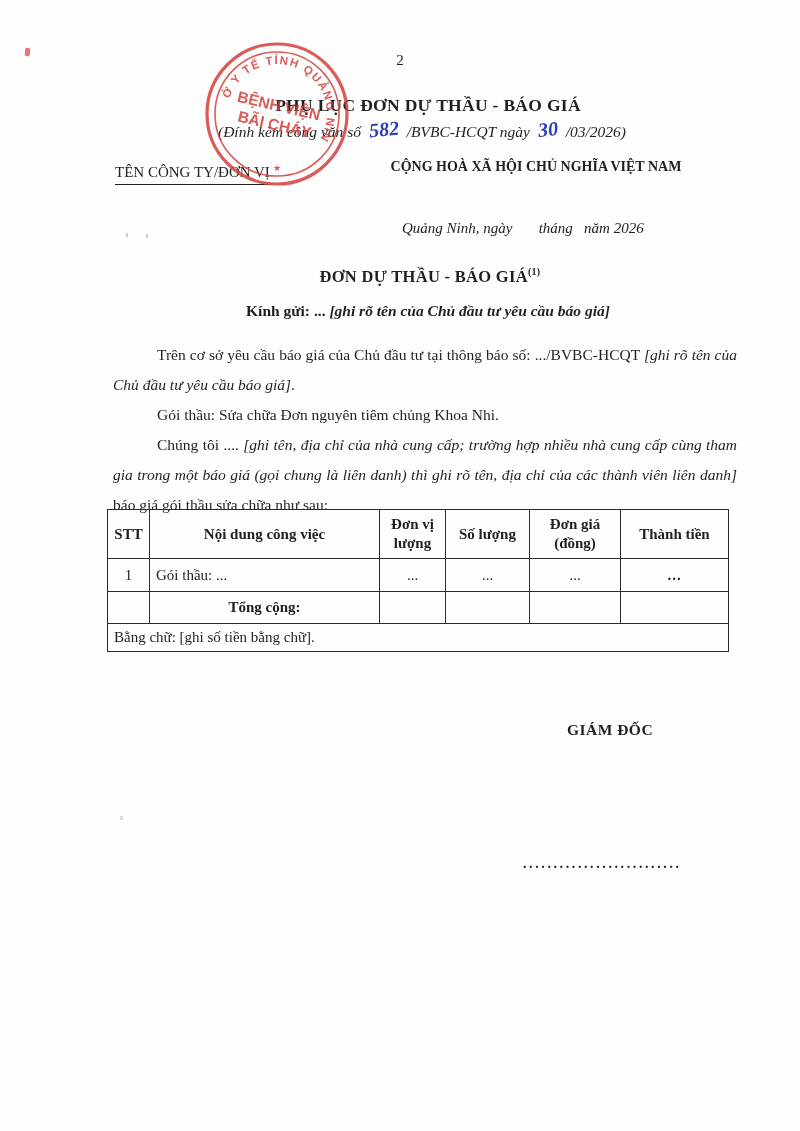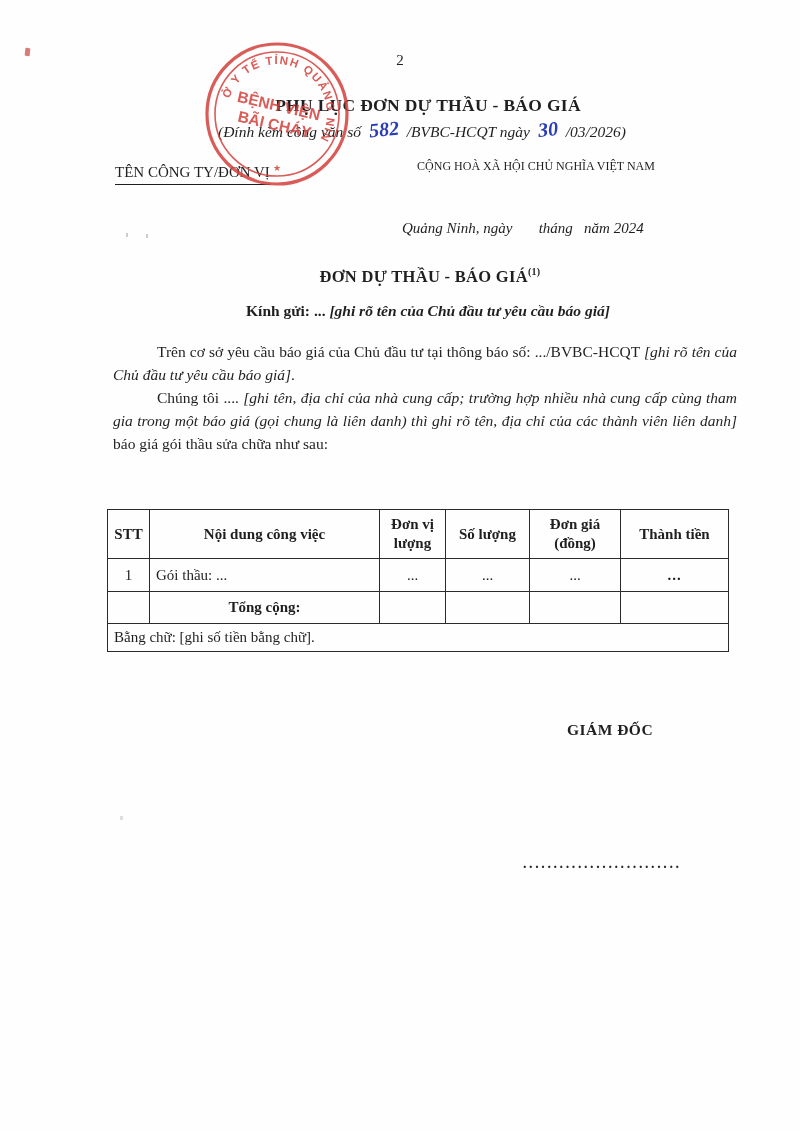--- a/index.html
+++ b/index.html
@@ -19,32 +19,32 @@
   .doc-title{position:absolute;top:95px;left:0;right:0;text-align:center;transform:translateX(28px);
     font-size:17.5px;font-weight:bold;letter-spacing:.3px;z-index:2;}
   .doc-subtitle{position:absolute;top:119px;left:0;right:0;text-align:center;transform:translateX(22px);
     font-size:15.5px;font-style:italic;z-index:2;}
   .hand{font-style:italic;font-weight:bold;color:#2b3db6;font-size:20px;display:inline-block;
     transform:rotate(-6deg);margin:0 4px;position:relative;top:-1px;z-index:6;}
   
   .company-label{position:absolute;left:115px;top:164px;font-size:15px;font-weight:normal;
     border-bottom:1.5px solid #1f1f1f;padding-bottom:3px;z-index:2;}
   .national-block{position:absolute;left:368px;top:159px;width:336px;text-align:center;z-index:2;}
-  .national-line1{font-size:12px;font-weight:normal;white-space:nowrap;text-align:center;}
+  .national-line1{font-size:14px;font-weight:bold;white-space:nowrap;text-align:center;}
   .national-line2{display:inline-block;font-size:14.5px;font-weight:bold;margin-top:2px;
     border-bottom:1.5px solid #1f1f1f;padding:0 14px 5px 14px;}
   .date-line{position:absolute;left:402px;top:220px;font-size:15px;font-style:italic;white-space:pre;}
   .form-title{position:absolute;top:266px;left:0;right:0;text-align:center;transform:translateX(30px);
     font-size:16.5px;font-weight:bold;letter-spacing:.3px;}
   .form-title sup{font-size:10px;}
   .salutation{position:absolute;top:302px;left:0;right:0;text-align:center;transform:translateX(28px);
     font-size:15.5px;font-weight:bold;}
   .salutation .bracket{font-style:italic;}
   
-  .body-text{position:absolute;left:113px;top:340px;width:624px;font-size:15.5px;line-height:23px;
+  .body-text{position:absolute;left:113px;top:340px;width:624px;font-size:15.5px;line-height:30px;
     text-align:justify;}
   .body-text p{margin:0;text-indent:44px;}
   .body-text .bracket{font-style:italic;}
   .p-package{margin-top:2px;}
   .p-supplier{margin-top:6px;}
   
   .quote-table{position:absolute;left:107px;top:509px;border-collapse:collapse;table-layout:fixed;
     width:621px;font-size:15px;}
   .quote-table td,.quote-table th{border:1.8px solid #2b2b2b;padding:2px 6px;vertical-align:middle;}
   .quote-table th{font-weight:bold;text-align:center;height:44px;line-height:19px;}
@@ -108,32 +108,33 @@
     <span class="hand">30</span>
     <span>/03/2026)</span>
   </div>
 
   <div class="company-label">TÊN CÔNG TY/ĐƠN VỊ</div>
 
   <div class="national-block">
     <div class="national-line1">CỘNG HOÀ XÃ HỘI CHỦ NGHĨA VIỆT NAM</div>
   </div>
 
-  <div class="date-line">Quảng Ninh, ngày       tháng   năm 2024</div>
+  <div class="date-line">Quảng Ninh, ngày       tháng   năm 2026</div>
 
   <div class="form-title">
     <span>ĐƠN DỰ THẦU - BÁO GIÁ</span><sup>(1)</sup>
   </div>
 
   <div class="salutation">
     <span>Kính gửi: ... </span><span class="bracket">[ghi rõ tên của Chủ đầu tư yêu cầu báo giá]</span>
   </div>
 
   <div class="body-text">
     <p><span>Trên cơ sở yêu cầu báo giá của Chủ đầu tư tại thông báo số: .../BVBC-HCQT </span><span class="bracket">[ghi rõ tên của Chủ đầu tư yêu cầu báo giá]</span><span>.</span></p>
+    <p class="p-package">Gói thầu: Sửa chữa Đơn nguyên tiêm chủng Khoa Nhi.</p>
     <p class="p-supplier"><span>Chúng tôi .... </span><span class="bracket">[ghi tên, địa chỉ của nhà cung cấp; trường hợp nhiều nhà cung cấp cùng tham gia trong một báo giá (gọi chung là liên danh) thì ghi rõ tên, địa chỉ của các thành viên liên danh]</span><span> báo giá gói thầu sửa chữa như sau:</span></p>
   </div>
 
   <table class="quote-table">
     <colgroup>
       <col style="width:42px">
         <col style="width:230px">
         <col style="width:66px">
       <col style="width:84px">
         <col style="width:91px">

